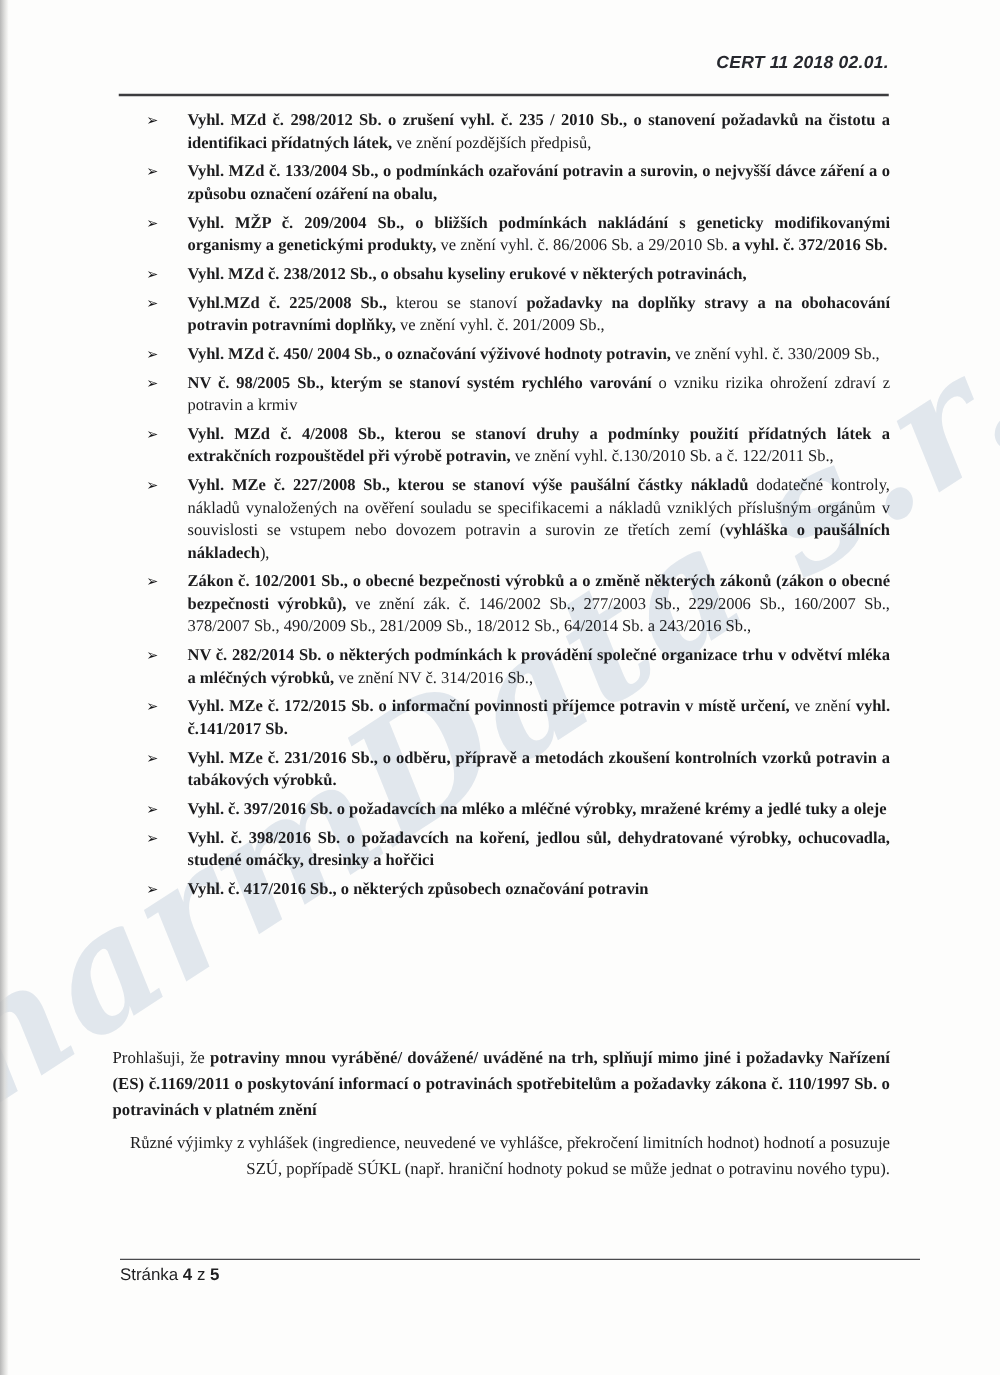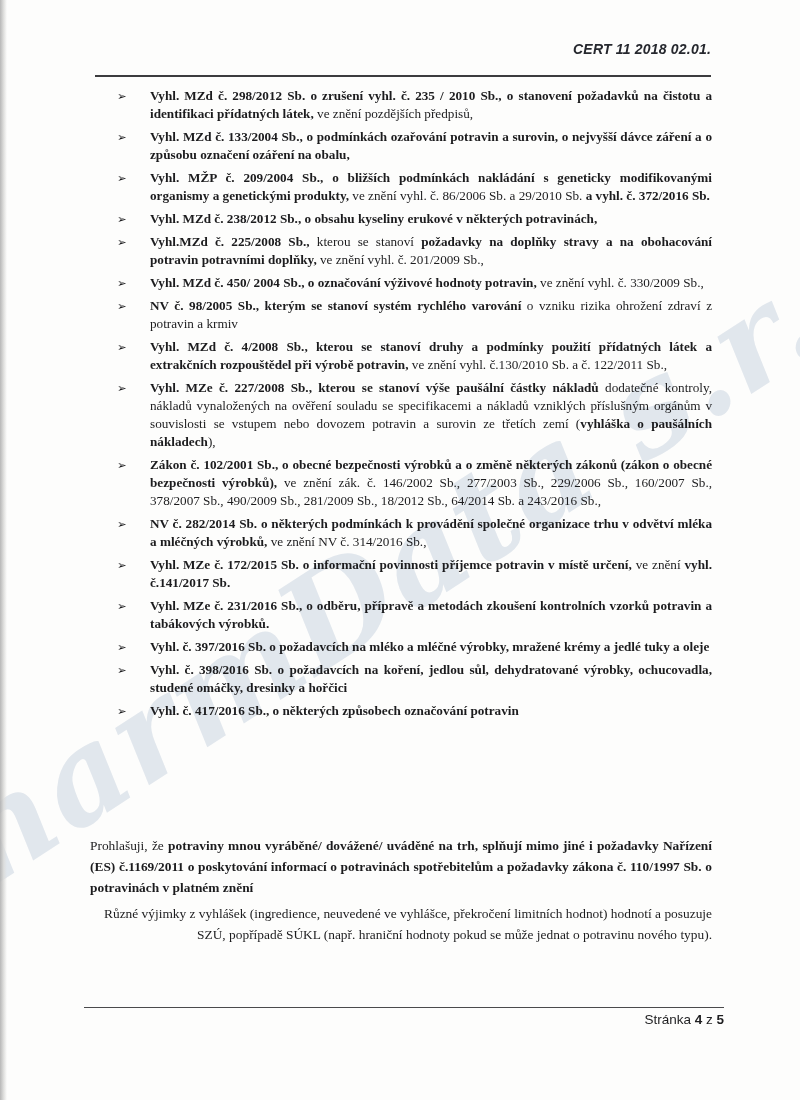--- a/index.html
+++ b/index.html
@@ -54,23 +54,23 @@
     text-align:justify;
   }
   .b{font-weight:bold;}
   .para{
     position:absolute;left:90px;width:622px;margin:0;
     font-size:13.4px;line-height:21px;
   }
   .declaration{top:835px;text-align:justify;}
   .note{top:903px;text-align:right;}
   .footer{
-    position:absolute;top:1007px;left:84px;width:640px;
+    position:absolute;top:1007px;left:96px;width:640px;
     border-top:1.5px solid #4a4a4c;
-    text-align:right;
+    text-align:left;
     font-family:"Liberation Sans", sans-serif;
     font-size:13.5px;color:#1e1e20;
     padding-top:4px;
   }
 </style>
 </head>
 <body>
 
 <div class="page">
 

